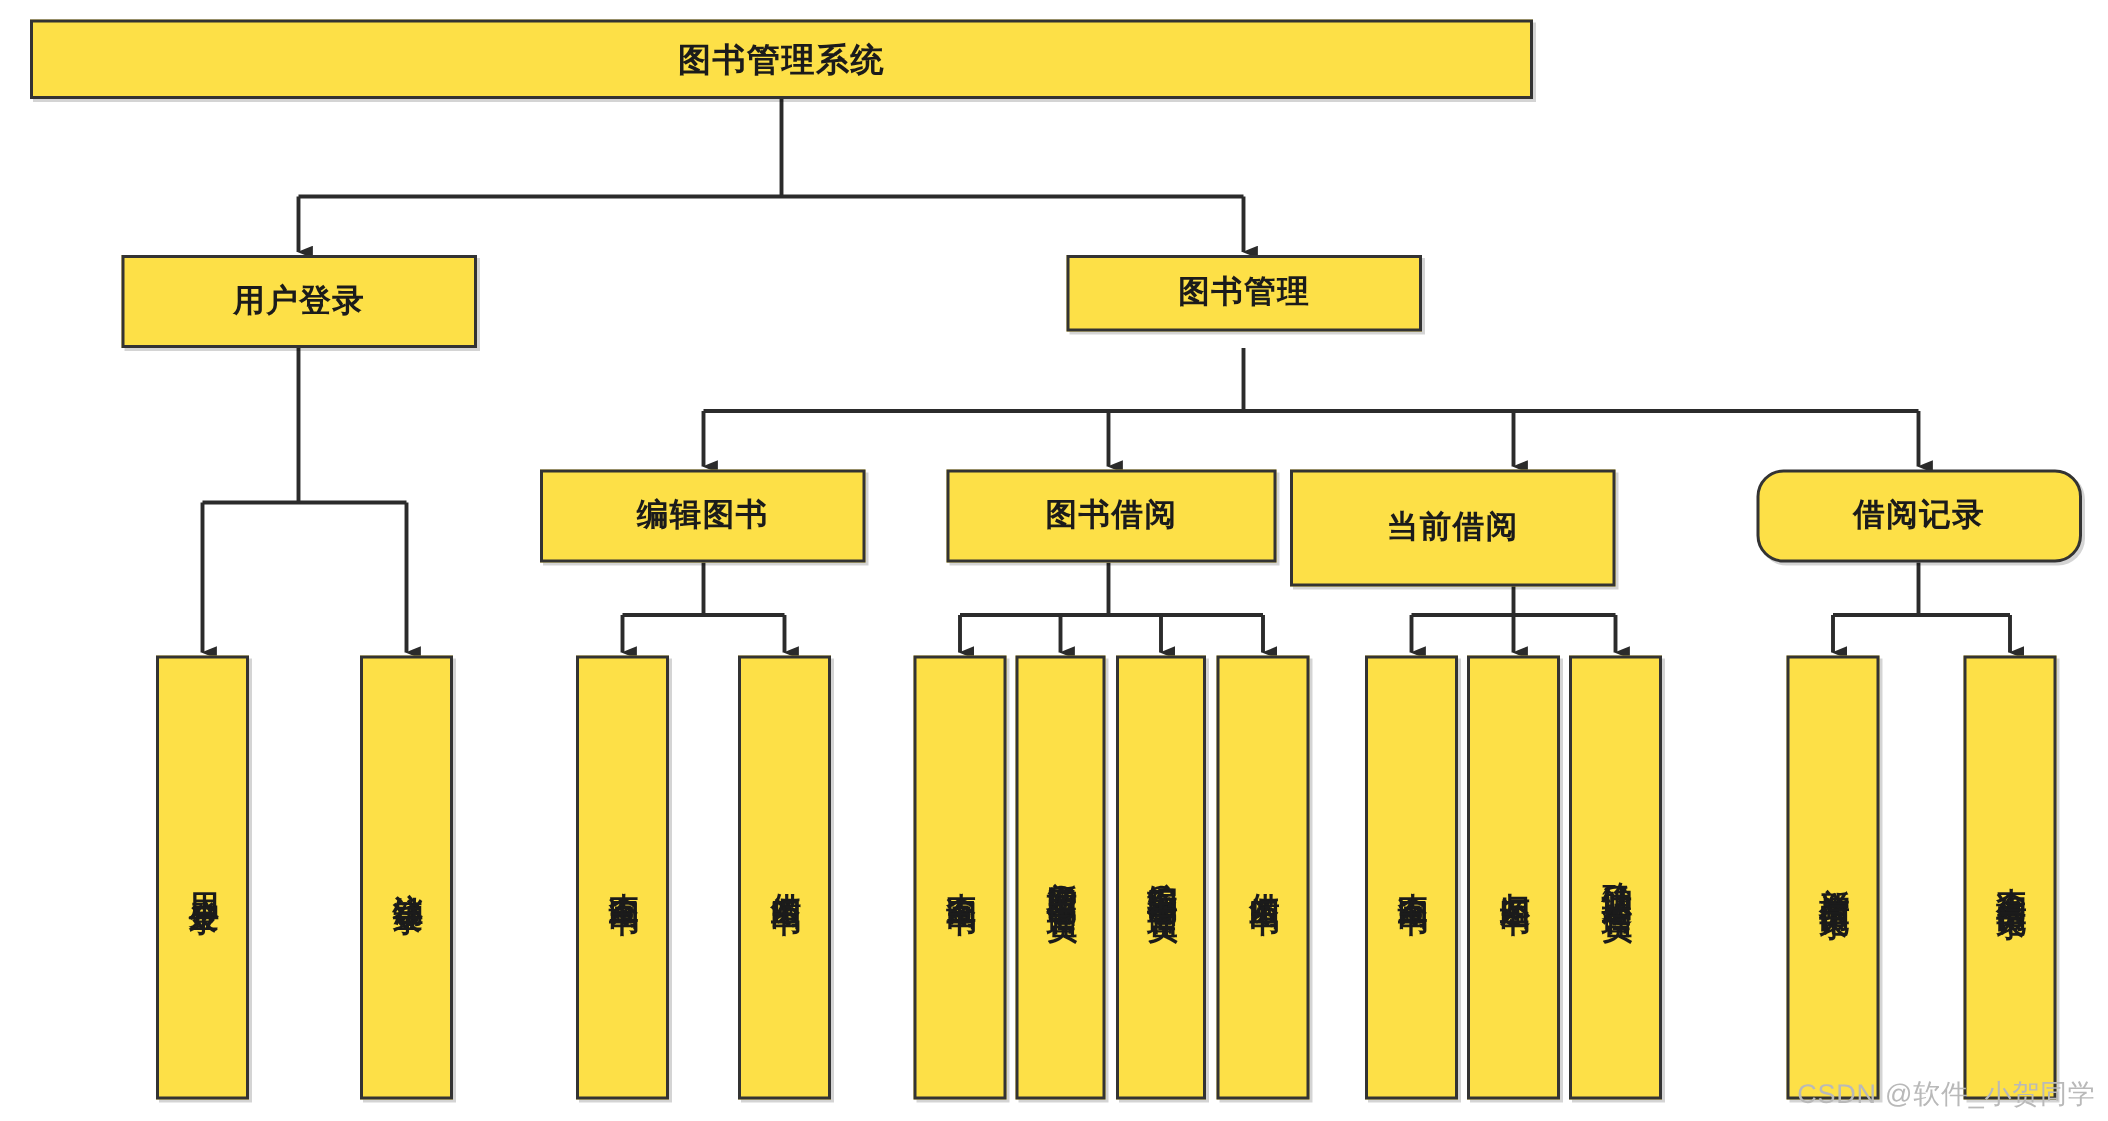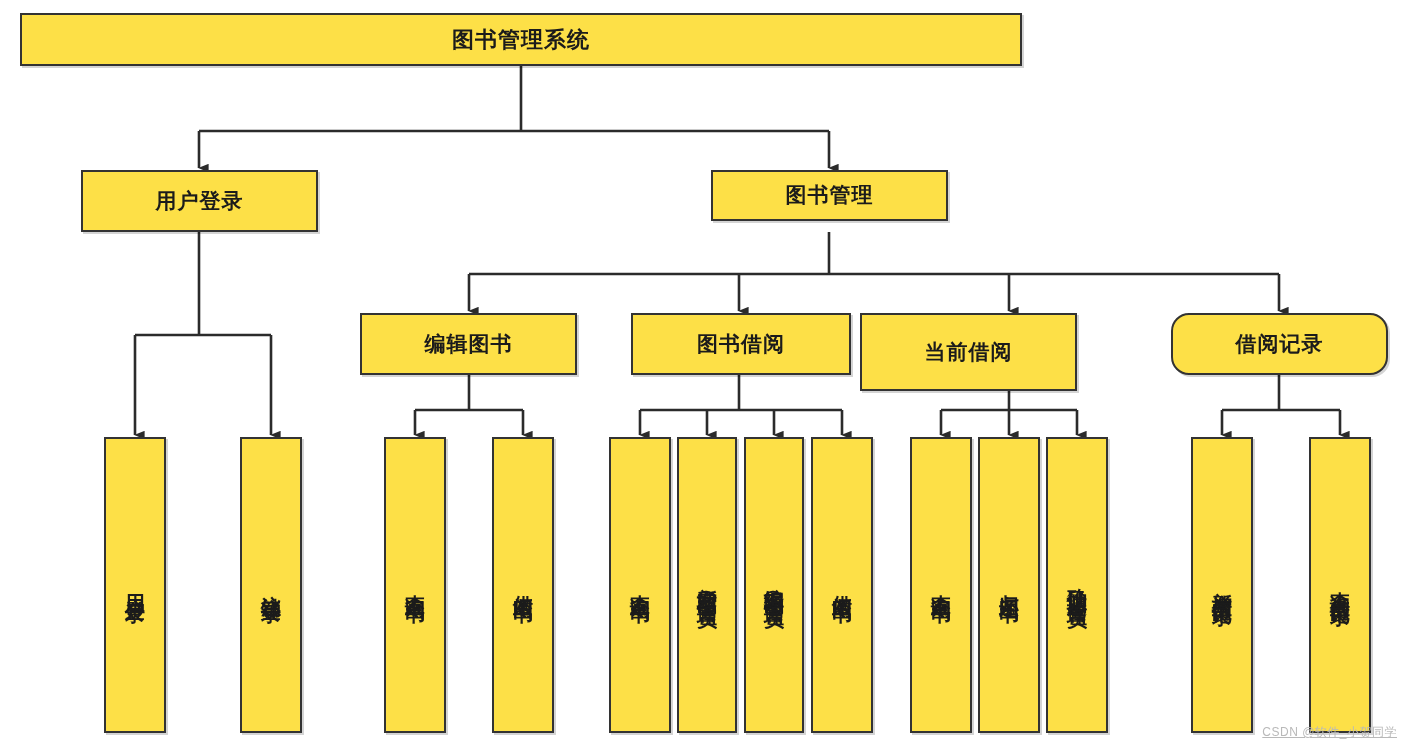--- a/index.html
+++ b/index.html
@@ -65,27 +65,26 @@
     line-height: 1.05;
     white-space: nowrap;
   }
   .node.root .node-label {
     font-size: 22px;
   }
   #watermark {
     position: absolute;
     right: 8px;
     bottom: 6px;
-    font-size: 12px;
+    font-size: 18px;
     color: #b9b9b9;
     letter-spacing: 0.5px;
     z-index: 3;
     white-space: nowrap;
     font-family: "Liberation Sans", "DejaVu Sans", sans-serif;
-    text-decoration: underline;
   }
 </style>
 </head>
 <body>
 
 <div id="diagram-root">
 
   <svg id="connector-layer" viewBox="0 0 1405 747" xmlns="http://www.w3.org/2000/svg">
     <defs>
       <marker id="arrowhead" markerWidth="10" markerHeight="11" refX="4.2" refY="9.6" orient="auto" markerUnits="userSpaceOnUse">

